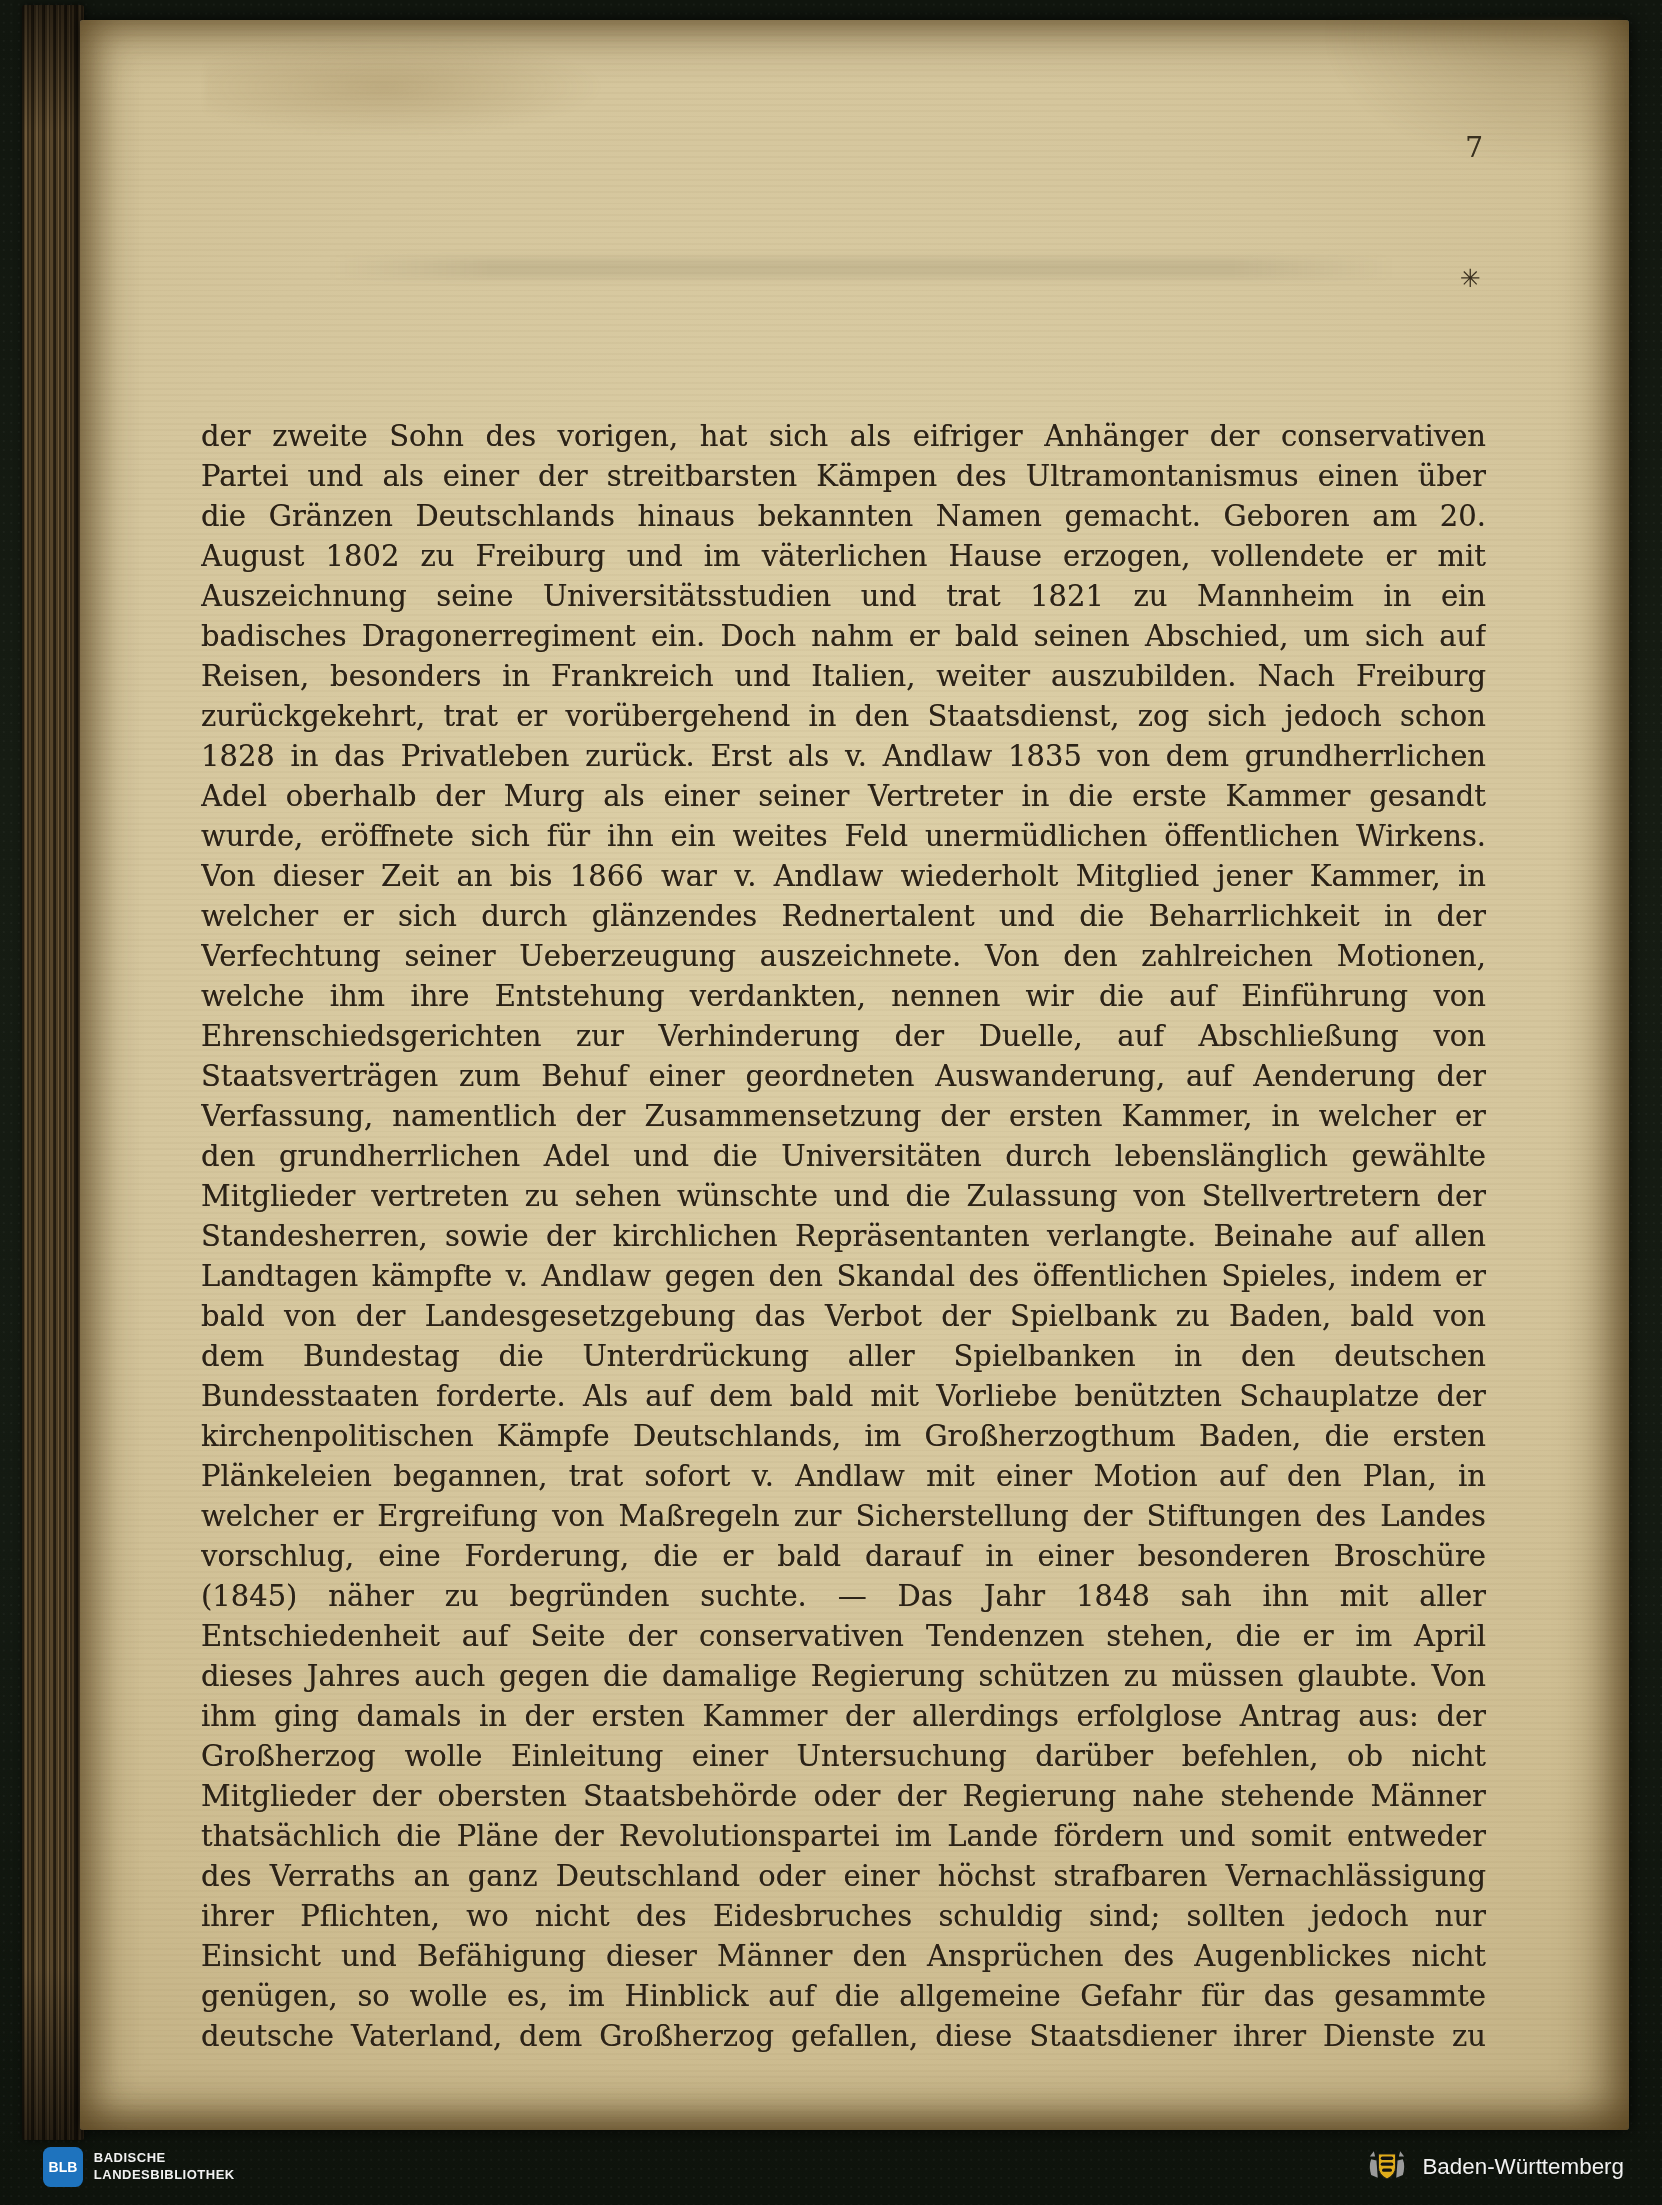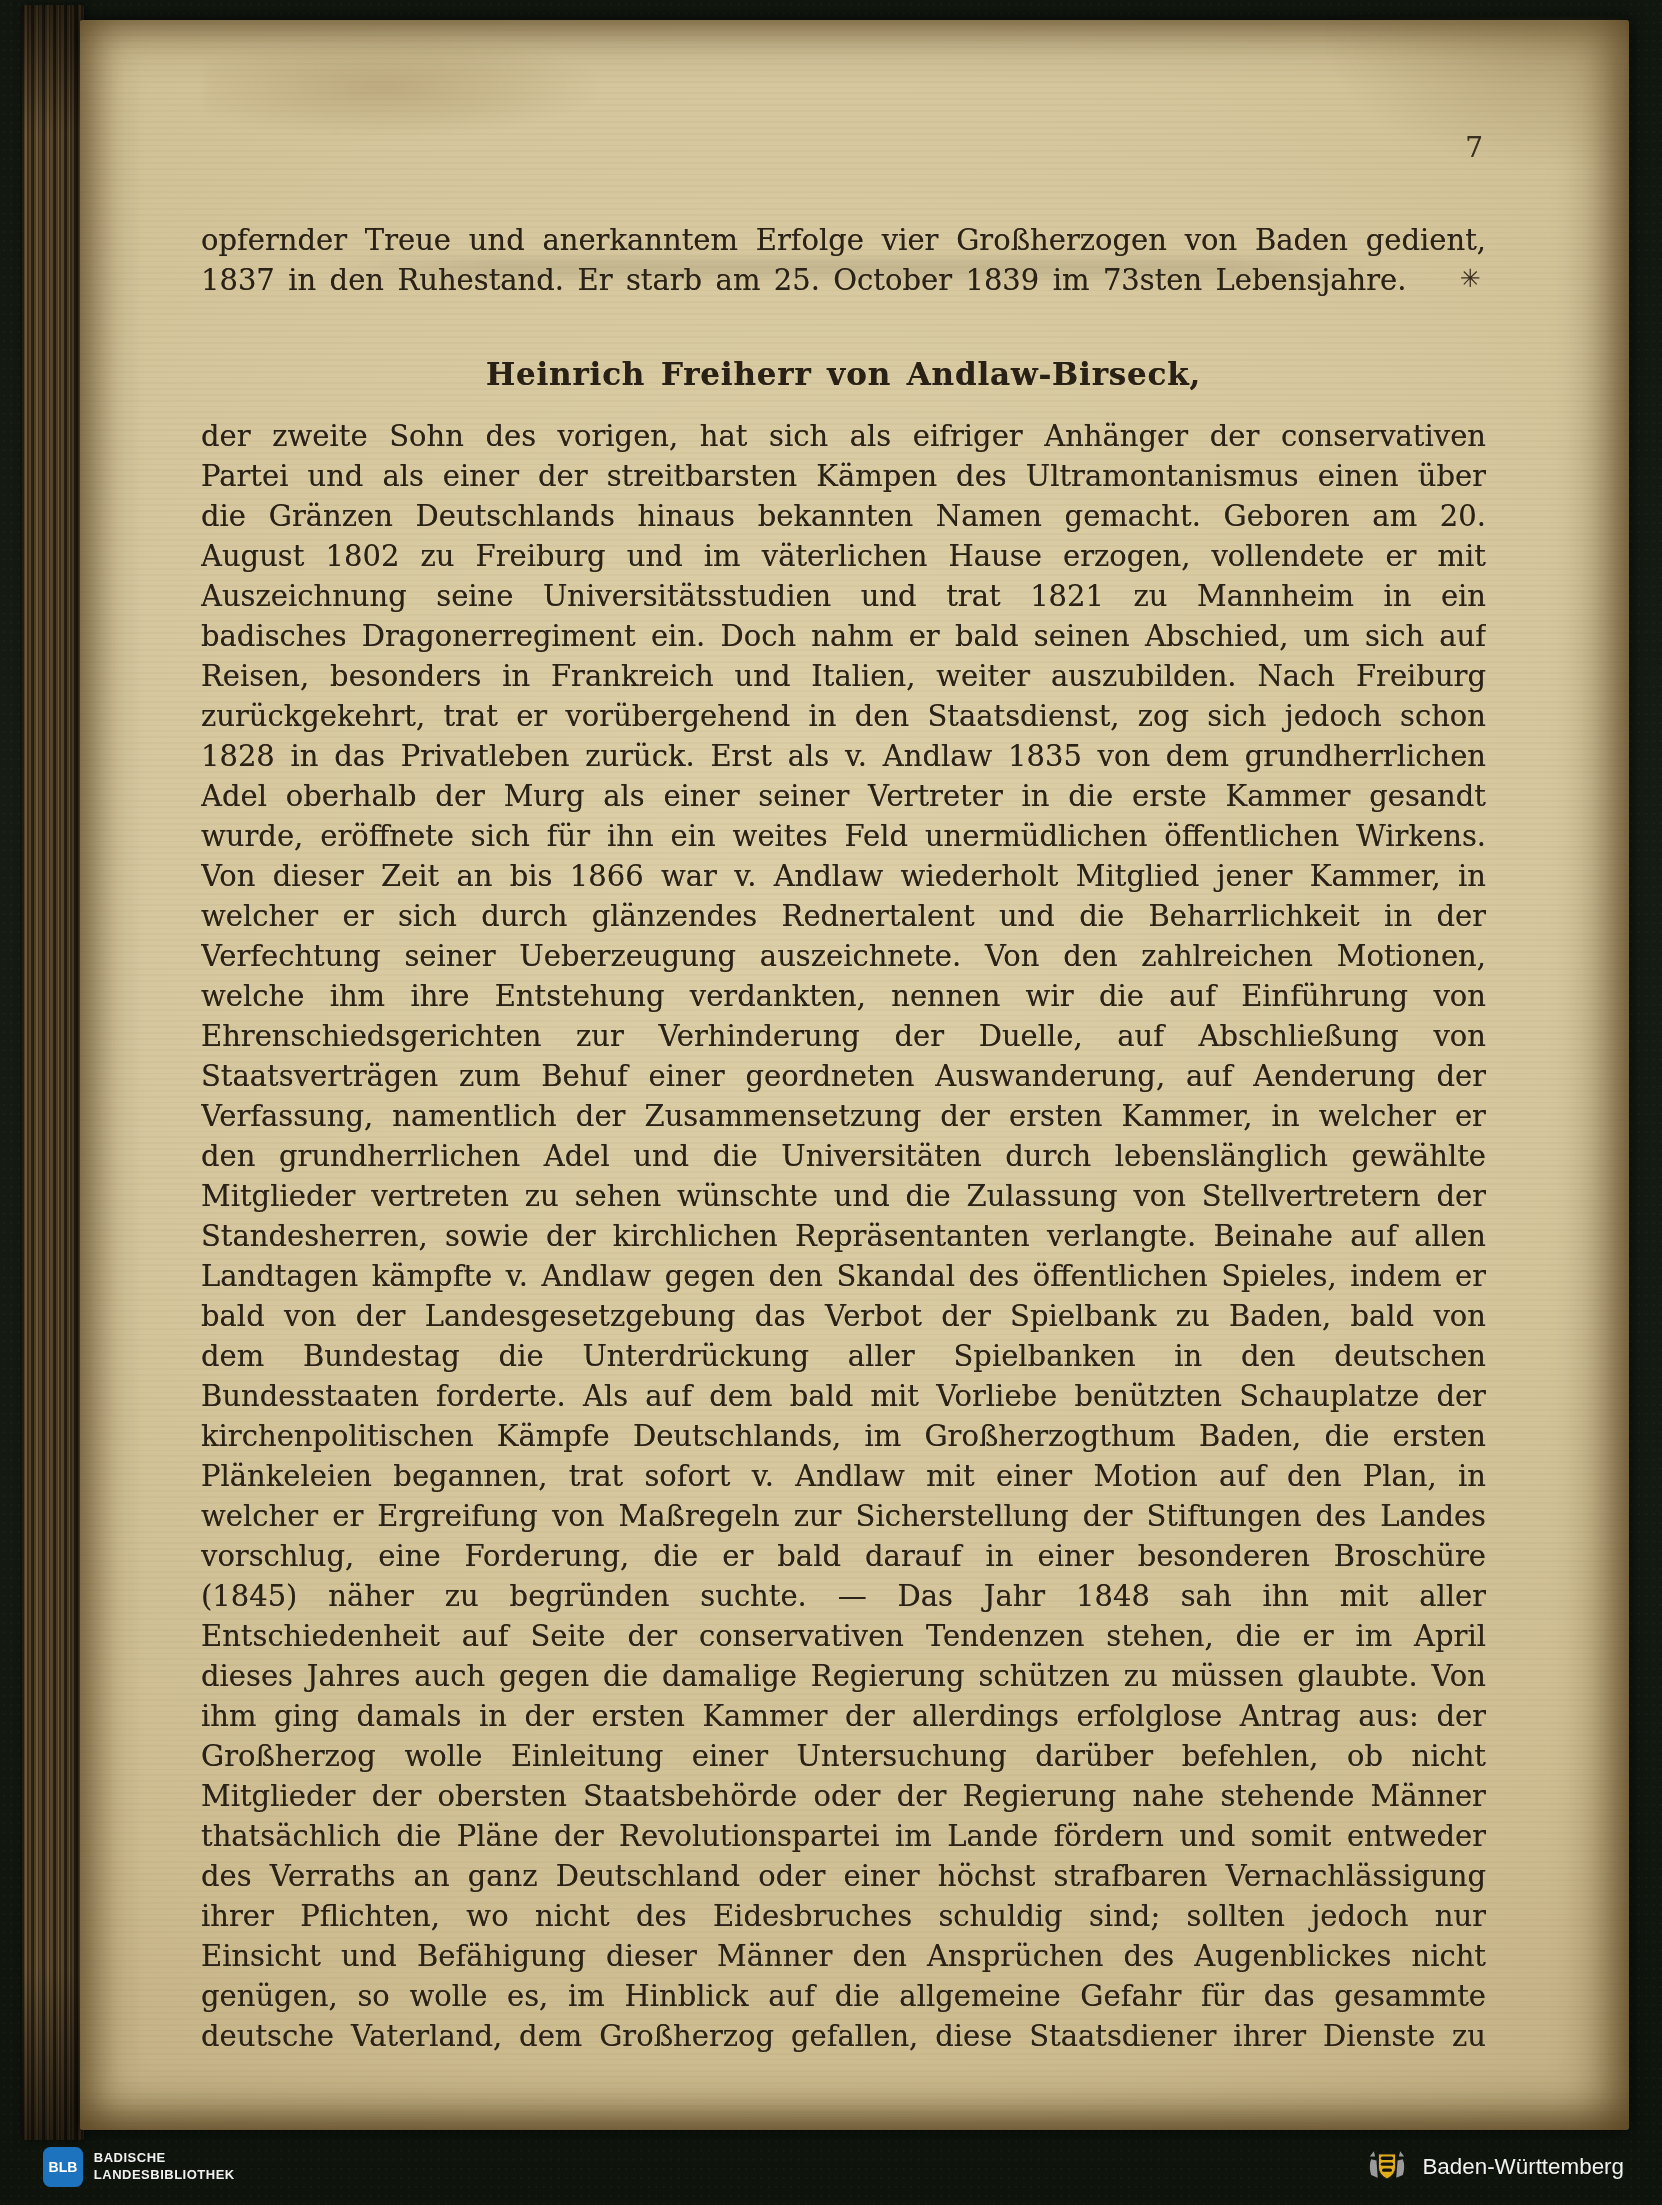--- a/index.html
+++ b/index.html
@@ -117,25 +117,23 @@
 
   <div class="page">
     <div class="page-inner">
 
       <div class="stain-top"></div>
       <div class="stain-corner"></div>
       <div class="show-through"></div>
 
       <div class="page-number">7</div>
 
-      <p class="booktext intro">opfernder Treue und anerkanntem Erfolge vier Großherzogen von Baden gedient, 1837 in den Ruhestand. Er starb am 25. October 1839 im 73sten Lebensjahre.</p>
 
       <div class="ornament">✳</div>
 
-      <h2 class="heading booktext" style="text-align:center;">Heinrich Freiherr von Andlaw-Birseck,</h2>
 
       <p class="booktext body-text">der zweite Sohn des vorigen, hat sich als eifriger Anhänger der conservativen Partei und als einer der streitbarsten Kämpen des Ultramontanismus einen über die Gränzen Deutschlands hinaus bekannten Namen gemacht. Geboren am 20. August 1802 zu Freiburg und im väterlichen Hause erzogen, vollendete er mit Auszeichnung seine Universitätsstudien und trat 1821 zu Mannheim in ein badisches Dragonerregiment ein. Doch nahm er bald seinen Abschied, um sich auf Reisen, besonders in Frankreich und Italien, weiter auszubilden. Nach Freiburg zurückgekehrt, trat er vorübergehend in den Staatsdienst, zog sich jedoch schon 1828 in das Privatleben zurück. Erst als v. Andlaw 1835 von dem grundherrlichen Adel oberhalb der Murg als einer seiner Vertreter in die erste Kammer gesandt wurde, eröffnete sich für ihn ein weites Feld unermüdlichen öffentlichen Wirkens. Von dieser Zeit an bis 1866 war v. Andlaw wiederholt Mitglied jener Kammer, in welcher er sich durch glänzendes Rednertalent und die Beharrlichkeit in der Verfechtung seiner Ueberzeugung auszeichnete. Von den zahlreichen Motionen, welche ihm ihre Entstehung verdankten, nennen wir die auf Einführung von Ehrenschiedsgerichten zur Verhinderung der Duelle, auf Abschließung von Staatsverträgen zum Behuf einer geordneten Auswanderung, auf Aenderung der Verfassung, namentlich der Zusammensetzung der ersten Kammer, in welcher er den grundherrlichen Adel und die Universitäten durch lebenslänglich gewählte Mitglieder vertreten zu sehen wünschte und die Zulassung von Stellvertretern der Standesherren, sowie der kirchlichen Repräsentanten verlangte. Beinahe auf allen Landtagen kämpfte v. Andlaw gegen den Skandal des öffentlichen Spieles, indem er bald von der Landesgesetzgebung das Verbot der Spielbank zu Baden, bald von dem Bundestag die Unterdrückung aller Spielbanken in den deutschen Bundesstaaten forderte. Als auf dem bald mit Vorliebe benützten Schauplatze der kirchenpolitischen Kämpfe Deutschlands, im Großherzogthum Baden, die ersten Plänkeleien begannen, trat sofort v. Andlaw mit einer Motion auf den Plan, in welcher er Ergreifung von Maßregeln zur Sicherstellung der Stiftungen des Landes vorschlug, eine Forderung, die er bald darauf in einer besonderen Broschüre (1845) näher zu begründen suchte. — Das Jahr 1848 sah ihn mit aller Entschiedenheit auf Seite der conservativen Tendenzen stehen, die er im April dieses Jahres auch gegen die damalige Regierung schützen zu müssen glaubte. Von ihm ging damals in der ersten Kammer der allerdings erfolglose Antrag aus: der Großherzog wolle Einleitung einer Untersuchung darüber befehlen, ob nicht Mitglieder der obersten Staatsbehörde oder der Regierung nahe stehende Männer thatsächlich die Pläne der Revolutionspartei im Lande fördern und somit entweder des Verraths an ganz Deutschland oder einer höchst strafbaren Vernachlässigung ihrer Pflichten, wo nicht des Eidesbruches schuldig sind; sollten jedoch nur Einsicht und Befähigung dieser Männer den Ansprüchen des Augenblickes nicht genügen, so wolle es, im Hinblick auf die allgemeine Gefahr für das gesammte deutsche Vaterland, dem Großherzog gefallen, diese Staatsdiener ihrer Dienste zu entlassen. Wie in der leidenschaftlich erregten Discussion, welche sich an diesen Antrag anschloß, ein persönlicher Antagonismus zwischen v. Andlaw und dem Minister Bekk (s. diesen Artikel) in die Erscheinung trat, so geschah dieß späterhin auf einem anderen Felde in noch höherem Grade, als v. Andlaw bald nach der Herausgabe der Bekk’schen</p>
 
     </div>
   </div>
 
   <div class="footer">
 
     <div class="blb">
       <div class="blb-badge">BLB</div>

